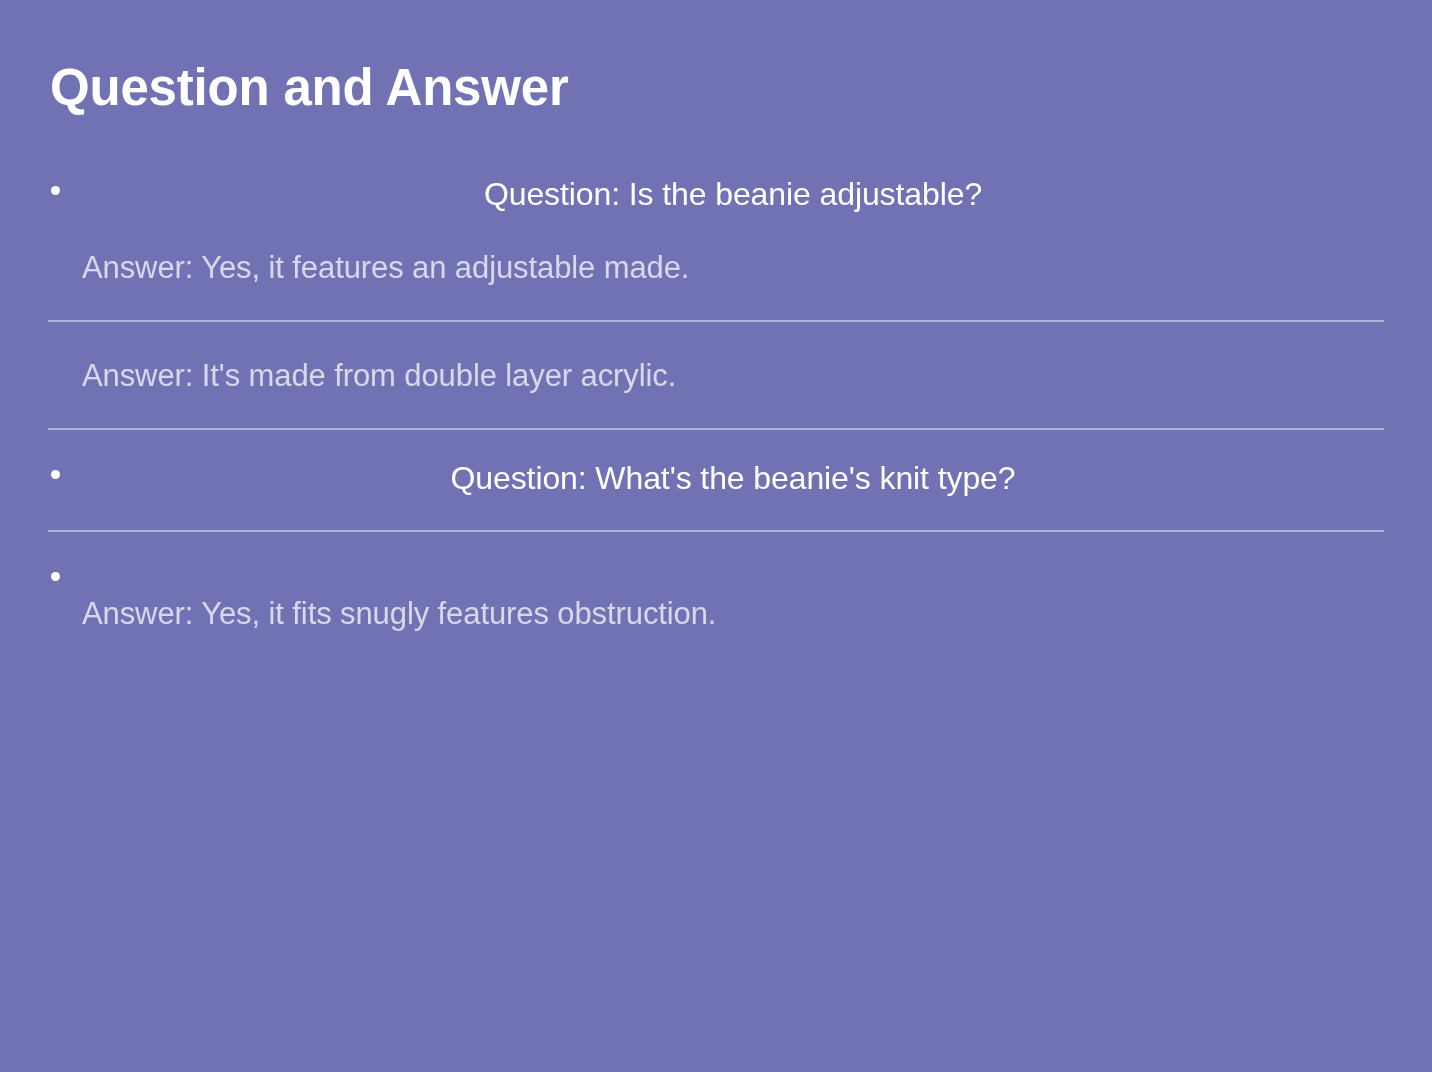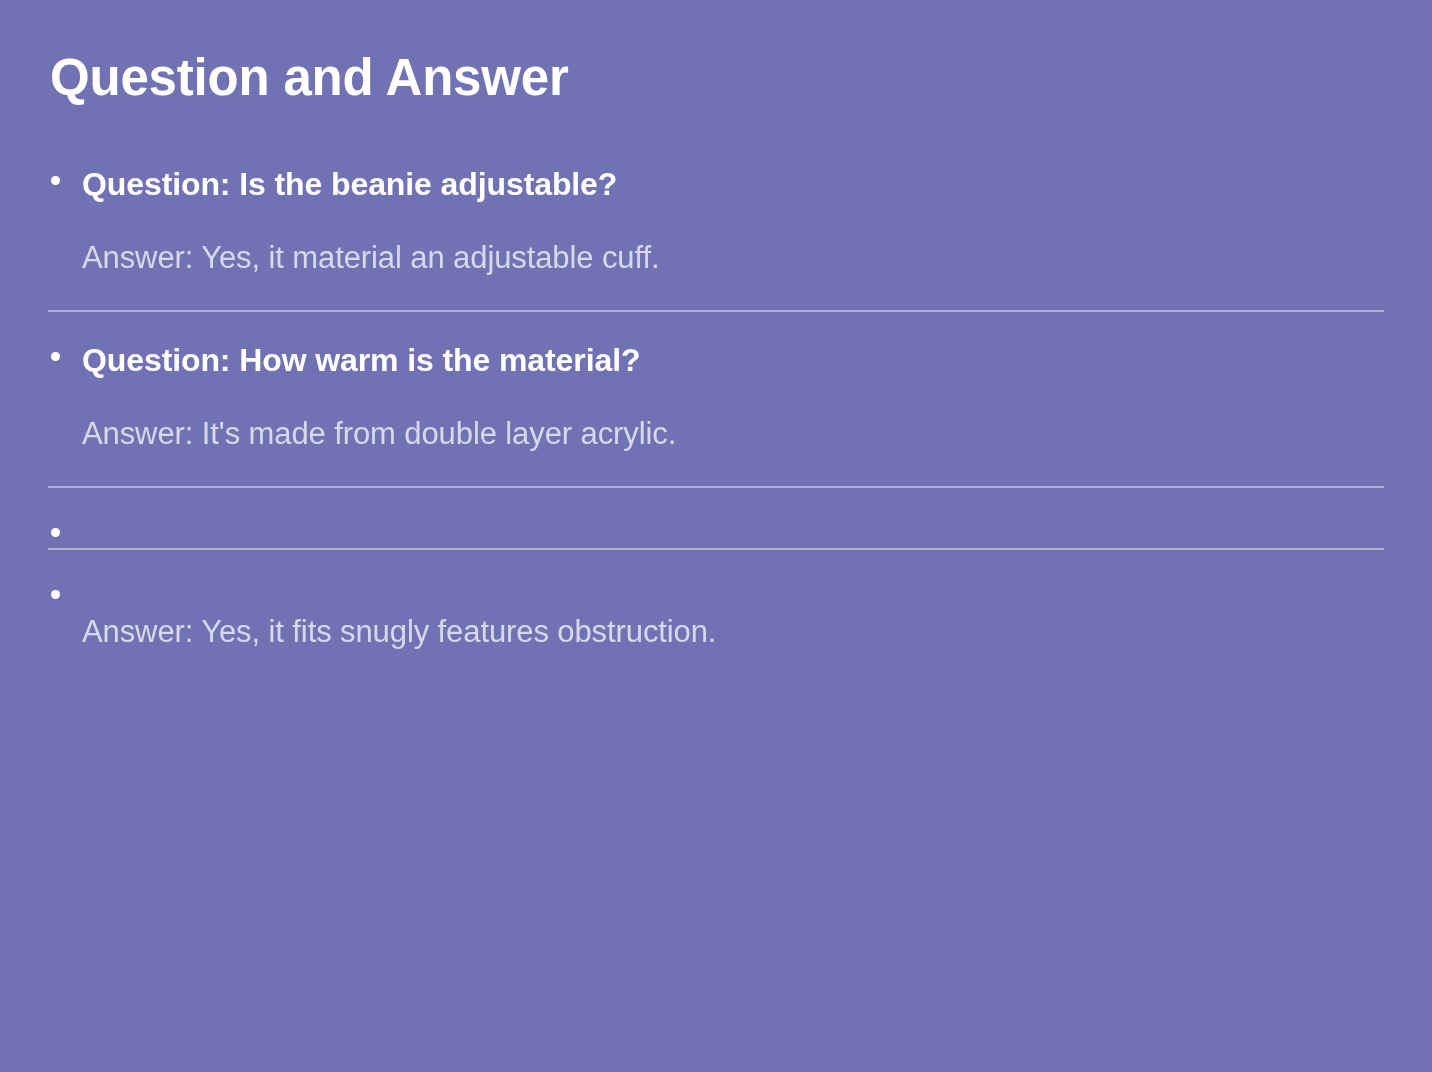--- a/index.html
+++ b/index.html
@@ -14,21 +14,21 @@
     font-family: "Liberation Sans", "DejaVu Sans", sans-serif;
     -webkit-font-smoothing: antialiased;
     overflow: hidden;
   }
 
   .page {
     position: relative;
     width: 1432px;
     height: 1072px;
     box-sizing: border-box;
-    padding: 4px 48px;
+    padding: 14px 48px;
   }
 
   .page-title {
     margin: 0;
     padding-top: 44px;
     padding-left: 2px;
     font-size: 51px;
     font-weight: bold;
     line-height: 1.18;
     color: #ffffff;
@@ -46,24 +46,25 @@
     margin: 0;
     padding: 0;
   }
 
   .qa-question {
     position: relative;
     margin: 0;
     padding-left: 34px;
     padding-top: 28px;
     font-size: 32px;
-    font-weight: bold;
+    font-weight: normal;
     line-height: 1.25;
     color: #ffffff;
     letter-spacing: -0.1px;
+    text-align: center;
   }
 
   .qa-bullet {
     position: absolute;
     left: 3px;
     top: 40px;
     width: 9px;
     height: 9px;
     border-radius: 50%;
     background: #ffffff;
@@ -99,36 +100,33 @@
 
   <h1 class="page-title">Question and Answer</h1>
 
   <ul class="qa-list">
 
     <li class="qa-item">
       <div class="qa-question">
         <span class="qa-bullet"></span>
         <span>Question: Is the beanie adjustable?</span>
       </div>
-      <div class="qa-answer">Answer: Yes, it material an adjustable cuff.</div>
+      <div class="qa-answer">Answer: Yes, it features an adjustable made.</div>
       <hr class="qa-divider">
     </li>
 
     <li class="qa-item">
-      <div class="qa-question">
-        <span class="qa-bullet"></span>
-        <span>Question: How warm is the material?</span>
-      </div>
       <div class="qa-answer">Answer: It's made from double layer acrylic.</div>
       <hr class="qa-divider">
     </li>
 
     <li class="qa-item">
       <div class="qa-question">
         <span class="qa-bullet"></span>
+        <span>Question: What's the beanie's knit type?</span>
       </div>
       <hr class="qa-divider">
     </li>
 
     <li class="qa-item">
       <div class="qa-question">
         <span class="qa-bullet"></span>
       </div>
       <div class="qa-answer">Answer: Yes, it fits snugly features obstruction.</div>
 

